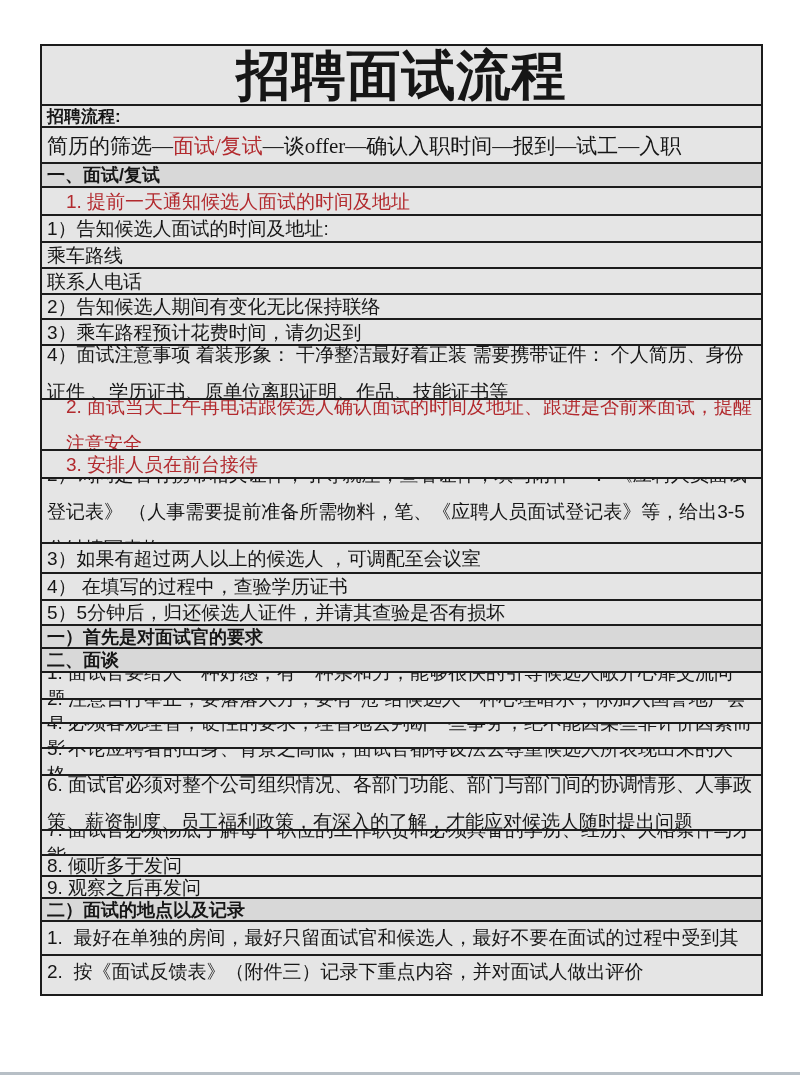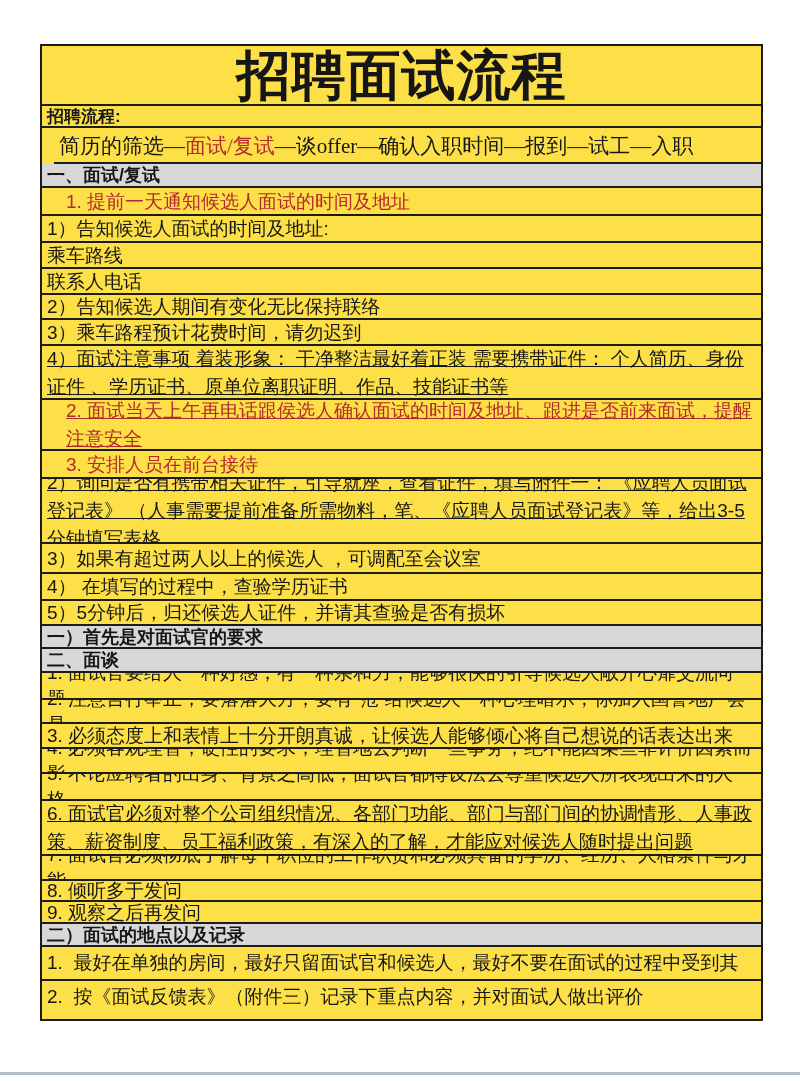--- a/index.html
+++ b/index.html
@@ -3,48 +3,48 @@
 <meta charset="utf-8">
 <style>
   html,body{margin:0;padding:0;}
   body{
     width:800px;height:1081px;position:relative;background:#ffffff;
     font-family:"Liberation Sans","DejaVu Sans",sans-serif;color:#161616;
     overflow:hidden;
   }
   .doc-table{
     position:absolute;left:40px;top:44px;width:719px;
-    border:2px solid #1c1c1c;background:#fde047;
+    border:2px solid #1c1c1c;background:#e5e5e5;
   }
   .row{
     box-sizing:border-box;
     border-bottom:2px solid #1c1c1c;
     padding:1px 4px 0 5px;
     font-size:19px;line-height:26px;
     display:flex;align-items:center;
     overflow:hidden;
     white-space:pre-wrap;
   }
   .row:last-child{border-bottom:none;}
   .row .t{display:block;width:100%;}
   .r-title{
     justify-content:center;text-align:center;
     font-size:54px;line-height:56px;font-weight:bold;
     letter-spacing:1px;padding:0;
   }
   .r-blabel{font-weight:bold;font-size:17px;line-height:19px;}
   .r-flow{
     font-family:"Liberation Serif","DejaVu Serif",serif;
-    font-size:21px;line-height:26px;margin-left:12px;
+    font-size:21px;line-height:26px;
   }
   .r-flow .hl{color:#b22a2e;}
   .r-section{background:#d8d8d8;font-weight:bold;font-size:18px;line-height:21px;justify-content:center;}
   .r-red{color:#b22a2e;padding-left:24px;}
   .r-top{align-items:flex-start;padding-top:3px;}
-  .r-wrap{line-height:28px;text-decoration:underline;}
+  .r-wrap{line-height:37px;}
   .page-bottom-shadow{
     position:absolute;left:0;top:1072px;width:800px;height:3px;
     background:#b7bfc6;
   }
 </style>
 </head>
 <body>
 
 <div class="doc-table">
 
@@ -126,23 +126,20 @@
   </div>
 
   <div class="row" style="height:27px">
     <span class="t">1. 面试官要给人一种好感，有一种亲和力，能够很快的引导候选人敞开心扉交流问题。</span>
   </div>
 
   <div class="row" style="height:24px">
     <span class="t">2. 注意言行举止，要落落大方，要有“范”给候选人一种心理暗示，你加入国誉地产会是</span>
   </div>
 
-  <div class="row" style="height:25px">
-    <span class="t">3. 必须态度上和表情上十分开朗真诚，让候选人能够倾心将自己想说的话表达出来</span>
-  </div>
 
   <div class="row" style="height:25px">
     <span class="t">4. 必须客观理智，硬性的要求，理智地去判断一些事务，绝不能因某些非评价因素而影</span>
   </div>
 
   <div class="row" style="height:27px">
     <span class="t">5. 不论应聘者的出身、背景之高低，面试官都得设法去尊重候选人所表现出来的人格、</span>
   </div>
 
   <div class="row r-wrap" style="height:55px">

